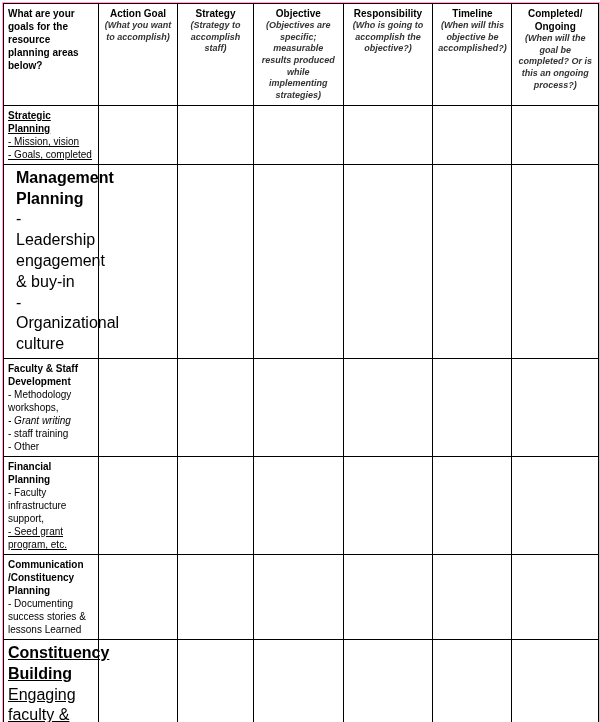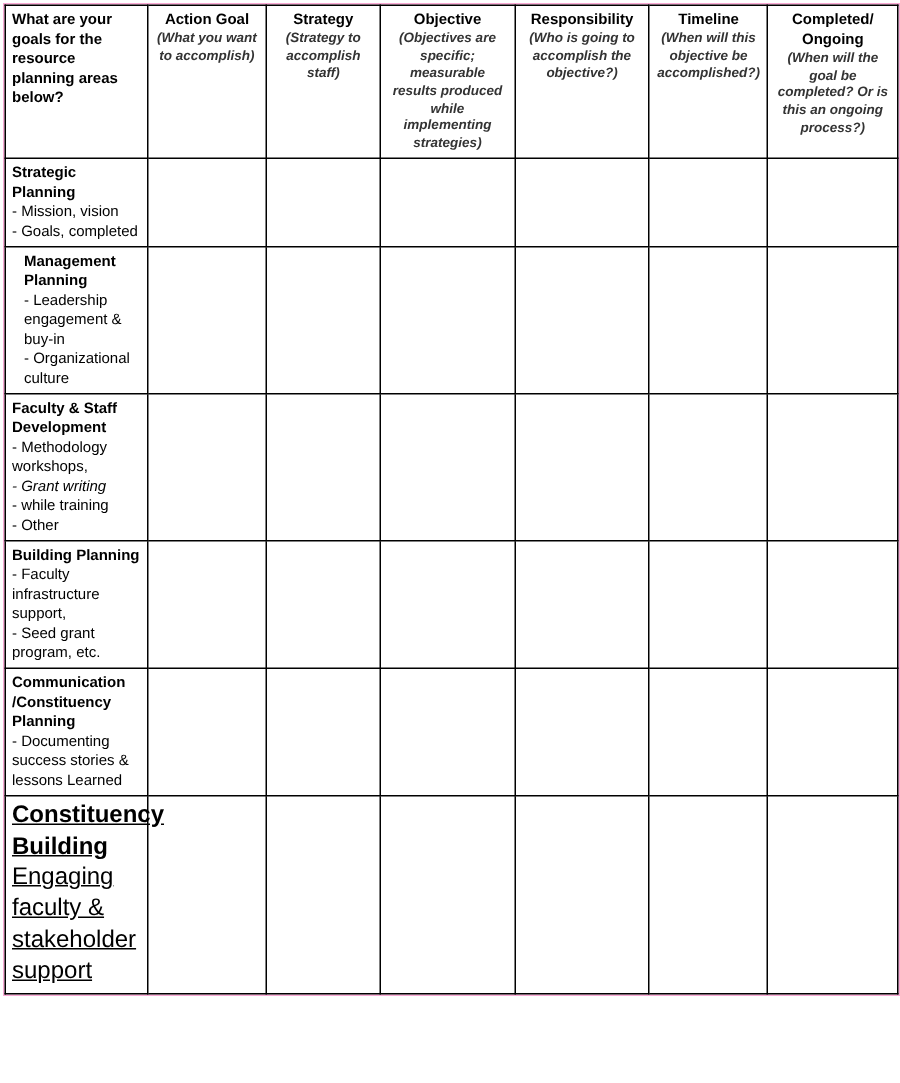--- a/index.html
+++ b/index.html
@@ -103,48 +103,48 @@
           <div class="hint-text">(When will this objective be accomplished?)</div>
         </th>
         <th>
           <div style="font-weight:bold;">Completed/ Ongoing</div>
           <div class="hint-text">(When will the goal be completed? Or is this an ongoing process?)</div>
         </th>
       </tr>
     </thead>
     <tbody id="table-body">
     <tr>
-          <td style="font-weight: bold; font-size: 10px;"><span style="font-weight:bold;">Strategic Planning</span><br><span style="font-weight:normal;">- Mission, vision</span><br><span style="font-weight:normal;">- Goals, completed</span></td>
+          <td style="font-weight: bold; font-size: 10px; text-decoration: underline;"><span style="font-weight:bold;">Strategic Planning</span><br><span style="font-weight:normal;">- Mission, vision</span><br><span style="font-weight:normal;">- Goals, completed</span></td>
           <td style="min-height: 80px;">&nbsp;</td>
           <td style="min-height: 80px;">&nbsp;</td>
           <td style="min-height: 80px;">&nbsp;</td>
           <td style="min-height: 80px;">&nbsp;</td>
           <td style="min-height: 80px;">&nbsp;</td>
           <td style="min-height: 80px;">&nbsp;</td>
         </tr>
         <tr>
-          <td style="font-weight: bold; font-size: 10px; padding-left: 12px;"><span style="font-weight:bold;">Management Planning</span><br><span style="font-weight:normal;">- Leadership engagement &amp; buy-in</span><br><span style="font-weight:normal;">- Organizational culture</span></td>
+          <td style="font-weight: bold; font-size: 16px; padding-left: 12px;"><span style="font-weight:bold;">Management Planning</span><br><span style="font-weight:normal;">- Leadership engagement &amp; buy-in</span><br><span style="font-weight:normal;">- Organizational culture</span></td>
           <td style="min-height: 80px;">&nbsp;</td>
           <td style="min-height: 80px;">&nbsp;</td>
           <td style="min-height: 80px;">&nbsp;</td>
           <td style="min-height: 80px;">&nbsp;</td>
           <td style="min-height: 80px;">&nbsp;</td>
           <td style="min-height: 80px;">&nbsp;</td>
         </tr>
         <tr>
-          <td style="font-weight: bold; font-size: 10px;"><span style="font-weight:bold;">Faculty &amp; Staff Development</span><br><span style="font-weight:normal;">- Methodology workshops,</span><br><span style="font-weight:normal;font-style:italic;">- Grant writing</span><br><span style="font-weight:normal;">- while training</span><br><span style="font-weight:normal;">- Other</span></td>
+          <td style="font-weight: bold; font-size: 10px;"><span style="font-weight:bold;">Faculty &amp; Staff Development</span><br><span style="font-weight:normal;">- Methodology workshops,</span><br><span style="font-weight:normal;font-style:italic;">- Grant writing</span><br><span style="font-weight:normal;">- staff training</span><br><span style="font-weight:normal;">- Other</span></td>
           <td style="min-height: 80px;">&nbsp;</td>
           <td style="min-height: 80px;">&nbsp;</td>
           <td style="min-height: 80px;">&nbsp;</td>
           <td style="min-height: 80px;">&nbsp;</td>
           <td style="min-height: 80px;">&nbsp;</td>
           <td style="min-height: 80px;">&nbsp;</td>
         </tr>
         <tr>
-          <td style="font-weight: bold; font-size: 10px;"><span style="font-weight:bold;">Building Planning</span><br><span style="font-weight:normal;">- Faculty infrastructure support,</span><br><span style="font-weight:normal;">- Seed grant program, etc.</span></td>
+          <td style="font-weight: bold; font-size: 10px;"><span style="font-weight:bold;">Financial Planning</span><br><span style="font-weight:normal;">- Faculty infrastructure support,</span><br><span style="font-weight:normal;text-decoration:underline;">- Seed grant program, etc.</span></td>
           <td style="min-height: 80px;">&nbsp;</td>
           <td style="min-height: 80px;">&nbsp;</td>
           <td style="min-height: 80px;">&nbsp;</td>
           <td style="min-height: 80px;">&nbsp;</td>
           <td style="min-height: 80px;">&nbsp;</td>
           <td style="min-height: 80px;">&nbsp;</td>
         </tr>
         <tr>
           <td style="font-weight: bold; font-size: 10px;"><span style="font-weight:bold;">Communication /Constituency Planning</span><br><span style="font-weight:normal;">- Documenting success stories &amp; lessons Learned</span></td>
           <td style="min-height: 80px;">&nbsp;</td>

